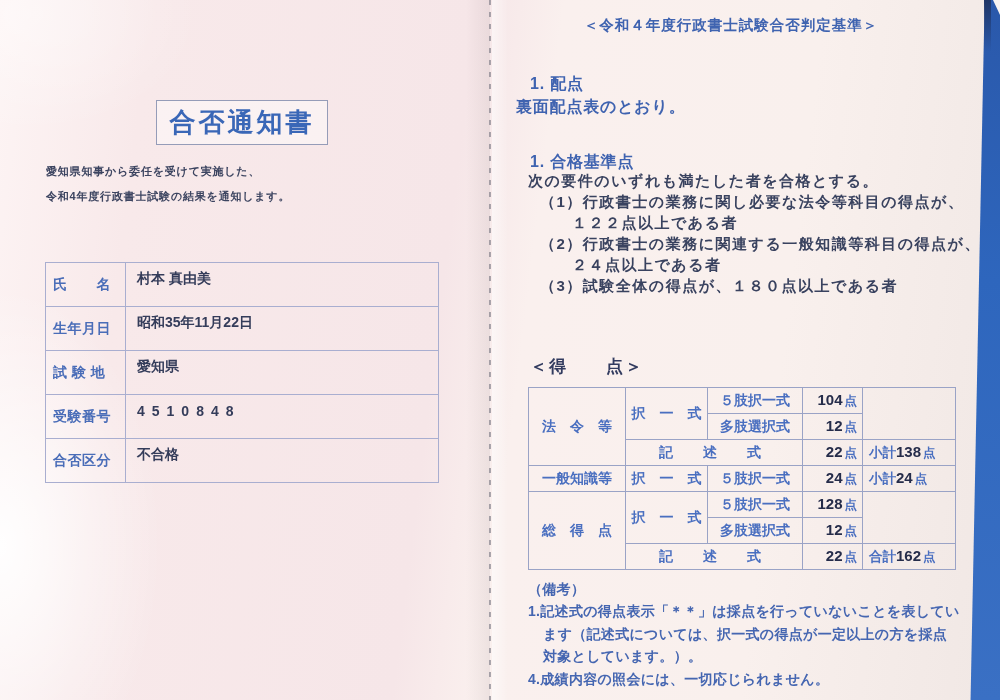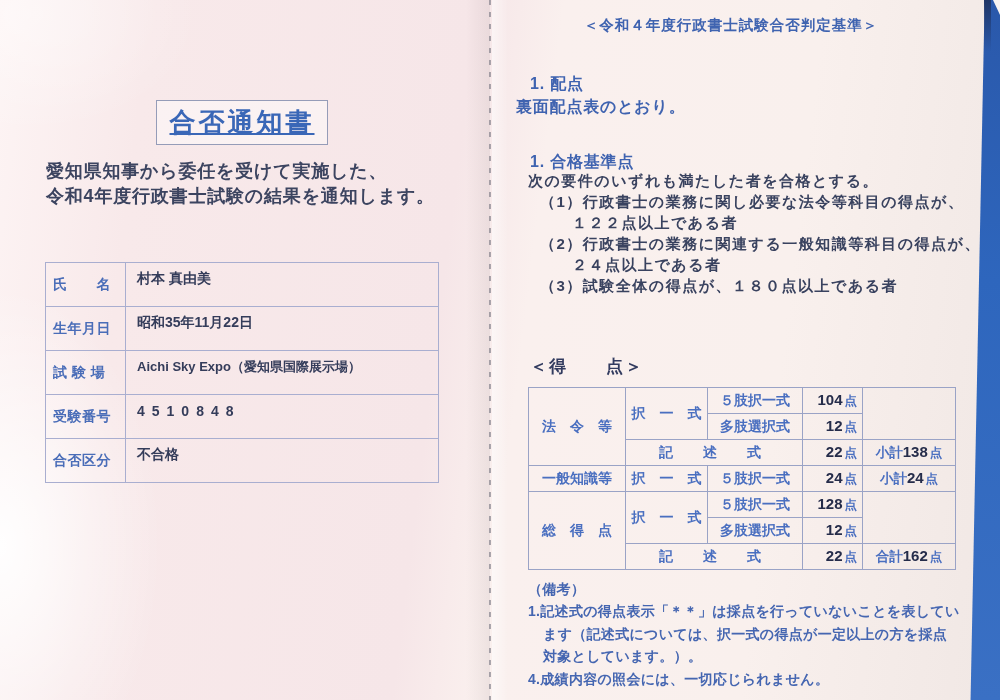--- a/index.html
+++ b/index.html
@@ -23,22 +23,22 @@
     background:linear-gradient(to bottom,#2a58aa,#2e66bd 40%,#3a70c4);
     clip-path:polygon(52% 0,100% 0,100% 100%,8% 100%);}
   .band-dark{right:9px;top:0;width:7px;height:52px;
     background:linear-gradient(to bottom,#1f3566,rgba(31,53,102,0));}
   .band-corner{right:0;top:0;width:7px;height:15px;background:#f7f3f1;
     clip-path:polygon(0 0,100% 0,100% 100%);}
   
   .title-box{left:156px;top:100px;width:170px;height:43px;
     border:1.5px solid #959cb8;background:rgba(253,250,250,0.55);
     display:flex;align-items:center;justify-content:center;}
-  .title-box span{color:#3a67b7;font-size:26px;font-weight:700;letter-spacing:3px;text-decoration:underline;}
-  .intro{left:46px;top:159px;color:#3c4460;font-weight:700;font-size:18px;
+  .title-box span{color:#3a67b7;font-size:26px;font-weight:700;letter-spacing:3px;}
+  .intro{left:46px;top:159px;color:#3c4460;font-weight:700;font-size:11px;
     line-height:25px;letter-spacing:0.8px;}
   table.info-table{position:absolute;left:45px;top:262px;width:394px;
     border-collapse:collapse;table-layout:fixed;border-radius:21px;}
   table.info-table td{border:1.2px solid #a9aed0;height:32px;vertical-align:middle;}
   table.info-table td.lbl{width:72px;color:#4a6db8;font-weight:700;font-size:14px;
     padding:0 0 0 7px;letter-spacing:0.5px;white-space:nowrap;}
   table.info-table td.val{padding:0 0 11px 11px;color:#343c5a;font-weight:700;font-size:14px;
     white-space:nowrap;}
   table.info-table td.val-small{font-size:13px;}
   table.info-table td.val-spaced{letter-spacing:7px;margin-top:28px;}
@@ -61,21 +61,21 @@
   
   table.score-table{position:absolute;left:528px;top:387px;width:427px;
     border-collapse:collapse;table-layout:fixed;}
   table.score-table td{border:1.2px solid #9aa3c6;height:25px;text-align:center;
     vertical-align:middle;color:#4a6fc0;font-weight:700;font-size:14px;padding:0;
     white-space:nowrap;overflow:hidden;}
   table.score-table td.wr{letter-spacing:8px;}
   table.score-table td.pts{text-align:right;padding-right:5px;}
   .num{color:#252c4a;font-size:15px;letter-spacing:0;}
   .unit{color:#4a6fc0;font-size:12.5px;margin-left:2px;letter-spacing:0;}
-  .subcell{display:flex;align-items:center;justify-content:center;padding:0 6px;}
+  .subcell{display:flex;align-items:center;justify-content:flex-start;padding:0 6px;}
   .sublabel{color:#4a6fc0;font-size:13.5px;}
   
   .rk{color:#4566b1;font-weight:700;font-size:14px;letter-spacing:0.3px;white-space:nowrap;}
   #rk-h{left:528px;top:581px;}
   #rk-11{left:528px;top:603px;}
   #rk-12{left:543px;top:626px;}
   #rk-13{left:543px;top:648px;text-align:center;}
   #rk-2{left:528px;top:671px;}
 </style>
 </head>
@@ -105,22 +105,22 @@
       <tbody>
         <tr>
           <td class="lbl">氏　　名</td>
           <td class="val">村本 真由美</td>
         </tr>
         <tr>
           <td class="lbl">生年月日</td>
           <td class="val">昭和35年11月22日</td>
         </tr>
         <tr>
-          <td class="lbl">試 験 場</td>
-          <td class="val val-small">Aichi Sky Expo（愛知県国際展示場）</td>
+          <td class="lbl">試 験 地</td>
+          <td class="val">愛知県</td>
         </tr>
         <tr>
           <td class="lbl">受験番号</td>
           <td class="val val-spaced">4510848</td>
         </tr>
         <tr>
           <td class="lbl">合否区分</td>
           <td class="val">不合格</td>
         </tr>
       </tbody>

